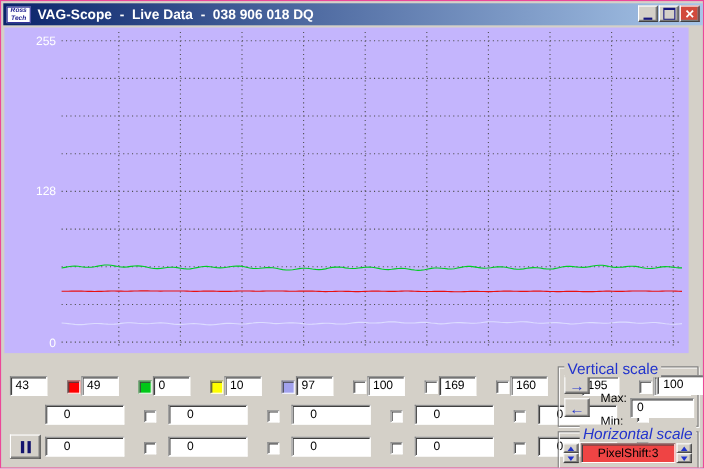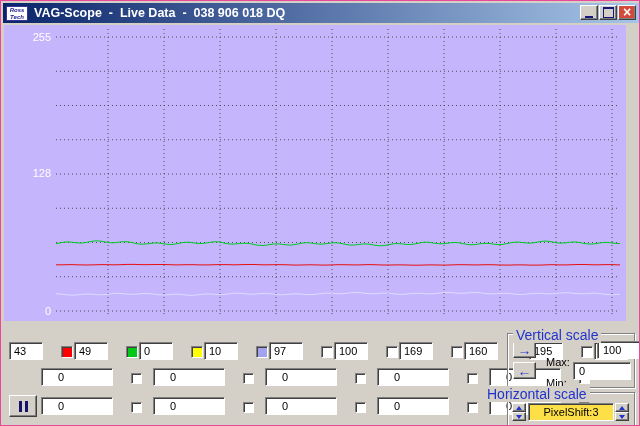--- a/index.html
+++ b/index.html
@@ -23,21 +23,21 @@
   #btn-min { right:41px; } #btn-max { right:22px; }
   #btn-close { right:3px; background:var(--close-red,#d24a3c); }
   #btn-min::after { content:""; width:8px; height:2px; background:#16167c; margin-top:8px; }
   #btn-max::after { content:""; width:9px; height:8px; border:1px solid #16167c; border-top-width:2px; }
   #btn-close::after { content:"\00d7"; color:#ffffff; font-weight:bold; font-size:14px; line-height:1; margin-top:-2px; }
 
   
   #plot { position:absolute; left:3px; top:24px; width:622px; height:296px; background:#c4b5fd;text-align:right; }
 
   
-  .sunken { background:#fde047; border:1px solid; border-color:#808080 #ffffff #ffffff #808080;
+  .sunken { background:#ef4444; border:1px solid; border-color:#808080 #ffffff #ffffff #808080;
     box-shadow:inset 1px 1px 0 #404040; }
   .raised { background:#d4d0c8; border:1px solid; border-color:#ffffff #404040 #404040 #ffffff;
     box-shadow:inset -1px -1px 0 #808080; }
 
   #row1 { position:absolute; left:8px; top:341px; display:flex; gap:1px; }
   .pair, .unit { display:flex; gap:18px; align-items:center; }
   .vbox { width:34px; height:18px; background:#ffffff; border:1px solid;
     border-color:#808080 #ffffff #ffffff #808080; box-shadow:inset 1px 1px 0 #404040;
     font-size:11px; line-height:16px; padding-left:4px; color:#000; }
   .cb { width:12px; height:12px; margin-top:2px; border:1px solid;
@@ -48,21 +48,21 @@
   .cb.plain { margin-top:3px; width:11px; height:11px; }
 
   #pause-btn { position:absolute; left:8px; top:394px; width:28px; height:22px;
     display:flex; gap:3px; align-items:center; justify-content:center; }
   .pbar { width:3px; height:11px; background:#13136e; }
 
   
   .group-label { position:absolute; color:var(--label-blue,#2233cc); font-size:14px;
     background:#d4d0c8; padding:0 3px; z-index:2; }
   #vs-label { left:512px; top:326px; }
-  #hs-label { left:483px; top:385px; }
+  #hs-label { left:526px; top:385px;font-style:italic; }
   .group-frame { position:absolute; border:1px solid #808080; box-shadow:inset 1px 1px 0 #ffffff, 1px 1px 0 #ffffff; }
   #vs-frame { left:506px; top:332px; width:128px; height:55px; }
   #hs-frame { left:506px; top:391px; width:128px; height:40px; }
 
   .arrow-btn { position:absolute; width:23px; height:17px; display:flex; align-items:center;
     justify-content:center; color:var(--label-blue,#2233cc); font-weight:bold; font-size:14px; line-height:1; }
   #btn-max-arrow { left:512px; top:340px; }
   #btn-min-arrow { left:512px; top:361px; }
   .fld-label { position:absolute; font-size:11px; color:#000;margin-top:12px; }
   #max-label { left:545px; top:343px; }

